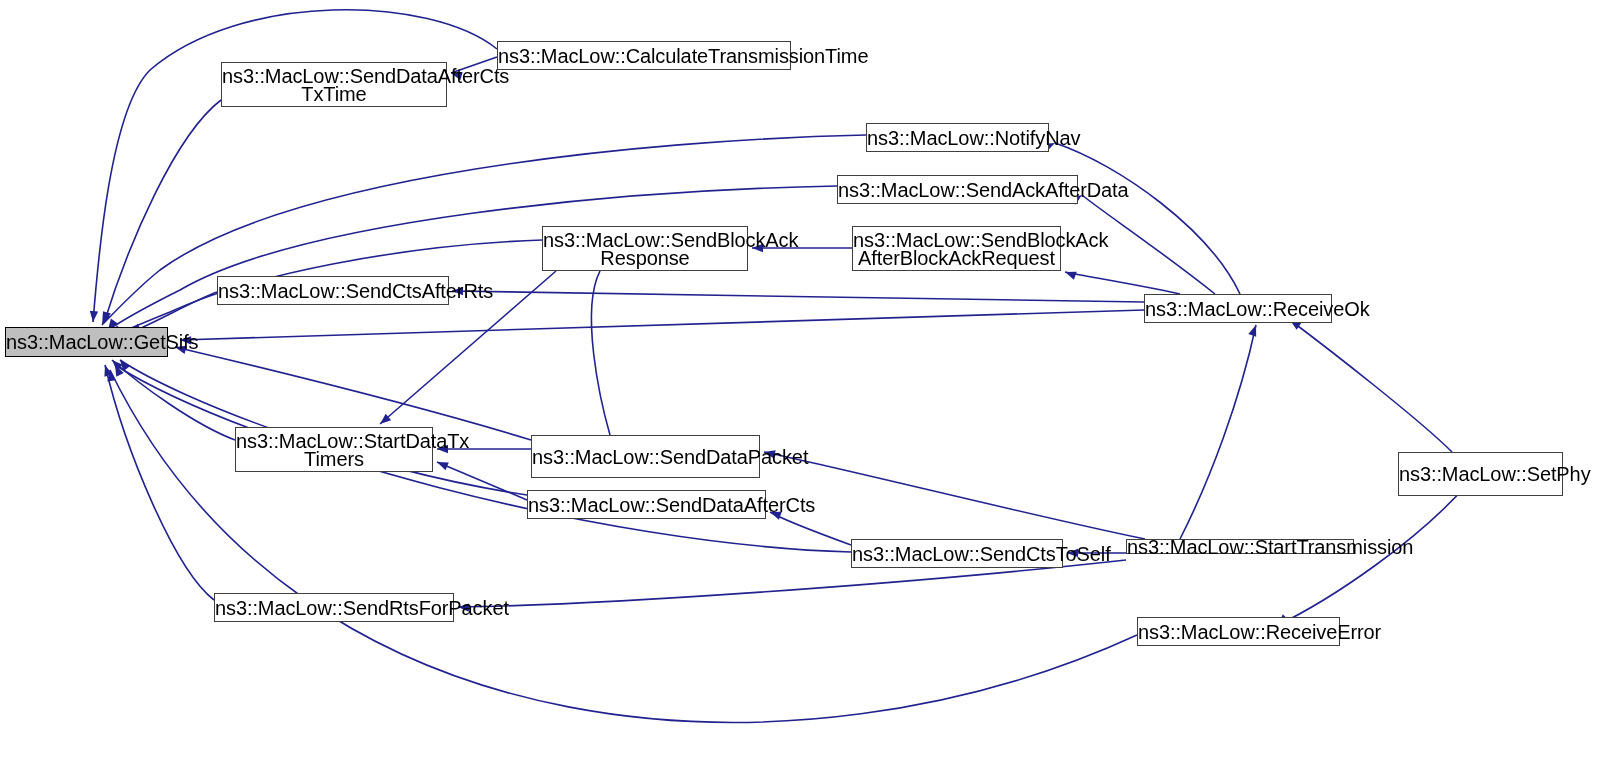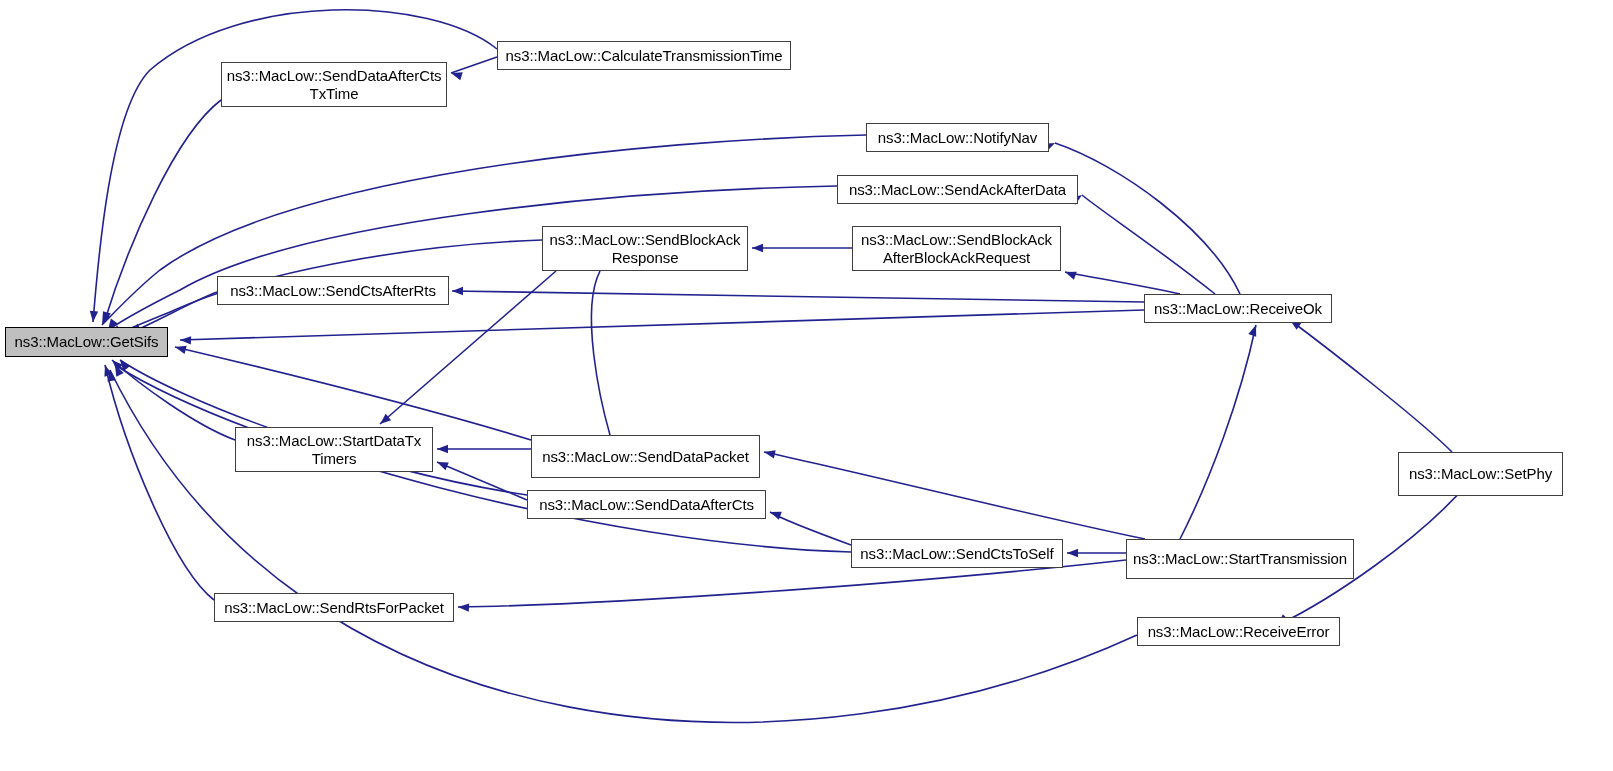--- a/index.html
+++ b/index.html
@@ -25,21 +25,21 @@
     width: 1613px;
     height: 771px;
   }
   .gnode {
     position: absolute;
     box-sizing: border-box;
     border: 1px solid #3f3f3f;
     background: #ffffff;
     color: #000000;
     font-family: "Liberation Sans", sans-serif;
-    font-size: 15px;
+    font-size: 20px;
     line-height: 18px;
     display: flex;
     align-items: center;
     justify-content: flex-start;
     text-align: center;
     white-space: pre-line;
     letter-spacing: -0.1px;
     z-index: 5;
   }
   .gnode.focus {
@@ -133,17 +133,17 @@
       <div class="gnode" style="left: 852px; top: 226px; width: 209px; height: 45px;"><span class="nlabel">ns3::MacLow::SendBlockAck
 AfterBlockAckRequest</span></div>
       <div class="gnode" style="left: 217px; top: 276px; width: 232px; height: 29px;"><span class="nlabel">ns3::MacLow::SendCtsAfterRts</span></div>
       <div class="gnode" style="left: 1144px; top: 294px; width: 188px; height: 29px;"><span class="nlabel">ns3::MacLow::ReceiveOk</span></div>
       <div class="gnode" style="left: 235px; top: 427px; width: 198px; height: 45px;"><span class="nlabel">ns3::MacLow::StartDataTx
 Timers</span></div>
       <div class="gnode" style="left: 531px; top: 435px; width: 229px; height: 43px;"><span class="nlabel">ns3::MacLow::SendDataPacket</span></div>
       <div class="gnode" style="left: 527px; top: 490px; width: 239px; height: 29px;"><span class="nlabel">ns3::MacLow::SendDataAfterCts</span></div>
       <div class="gnode" style="left: 1398px; top: 452px; width: 165px; height: 44px;"><span class="nlabel">ns3::MacLow::SetPhy</span></div>
       <div class="gnode" style="left: 851px; top: 539px; width: 212px; height: 29px;"><span class="nlabel">ns3::MacLow::SendCtsToSelf</span></div>
-      <div class="gnode" style="left: 1126px; top: 539px; width: 228px; height: 40px;"><span class="nlabel">ns3::MacLow::StartTransmission</span></div>
+      <div class="gnode" style="left: 1126px; top: 539px; width: 228px; height: 15px;"><span class="nlabel">ns3::MacLow::StartTransmission</span></div>
       <div class="gnode" style="left: 214px; top: 593px; width: 240px; height: 29px;"><span class="nlabel">ns3::MacLow::SendRtsForPacket</span></div>
       <div class="gnode" style="left: 1137px; top: 617px; width: 203px; height: 29px;"><span class="nlabel">ns3::MacLow::ReceiveError</span></div>
     </div>
 </div>
 
 </body></html>

